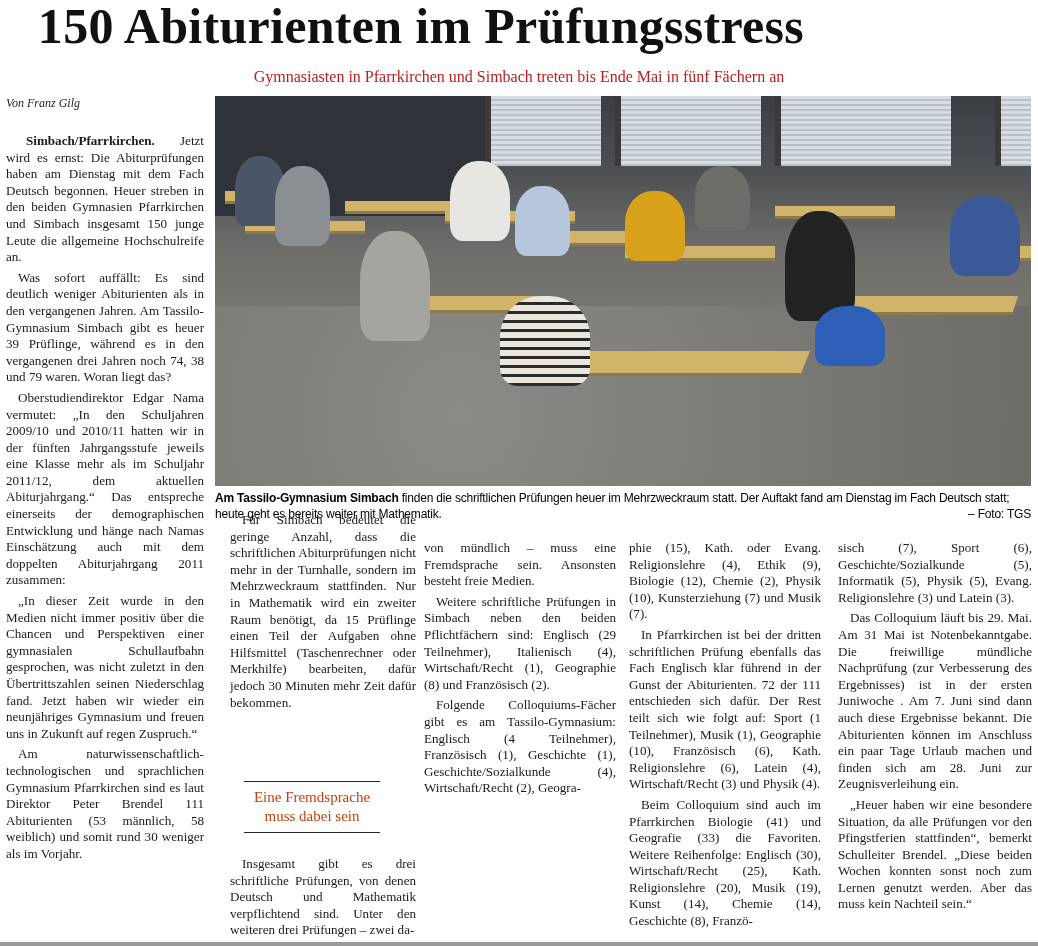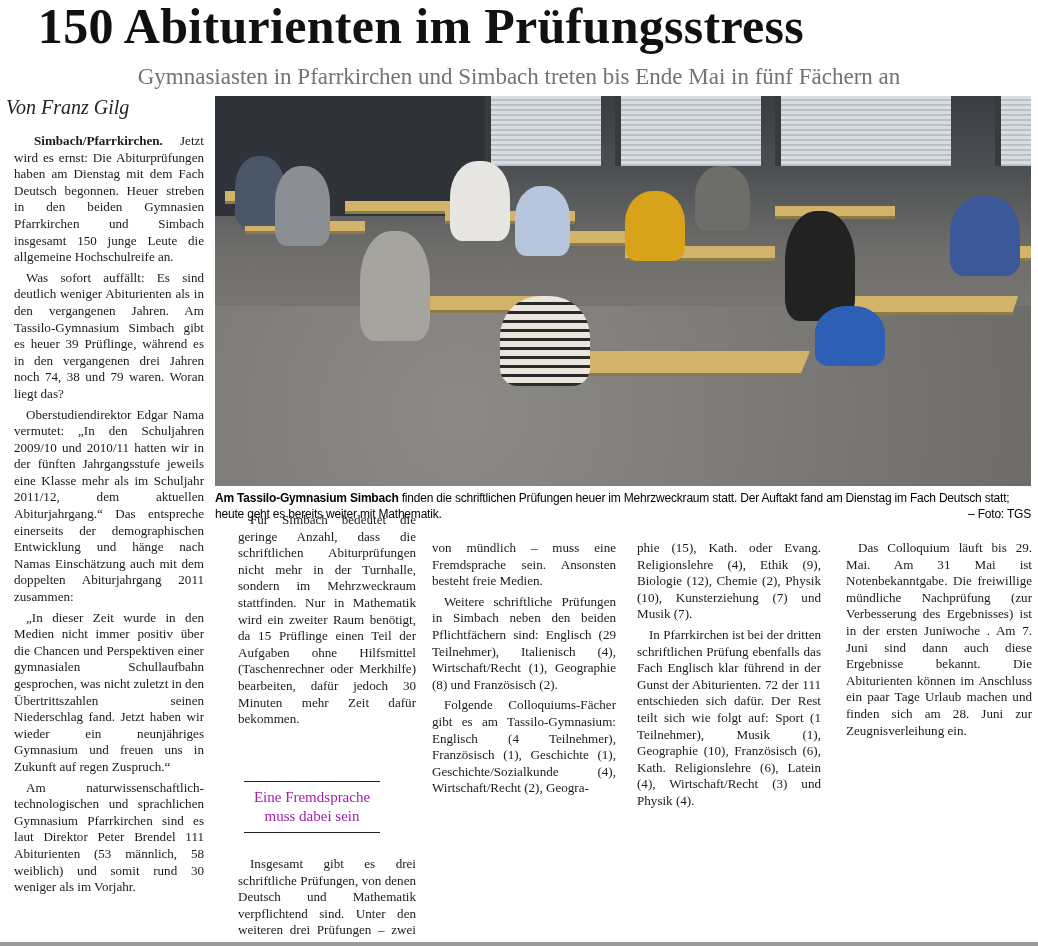--- a/index.html
+++ b/index.html
@@ -6,33 +6,33 @@
   body { width: 1038px; height: 946px; position: relative; overflow: hidden; color: #1a1a1a; }
   .page { position: absolute; left: 0; top: 0; width: 1038px; height: 946px; }
   .headline {
     position: absolute; left: 0; top: 0; width: 842px; text-align: center;
     font-family: "Liberation Serif", "DejaVu Serif", serif;
     font-size: 50px; line-height: 52px; letter-spacing: 0.3px; color: #111;
   }
   .subhead {
     position: absolute; left: 0; top: 65px; width: 1038px; text-align: center;
     font-family: "Liberation Serif", "DejaVu Serif", serif;
-    font-size: 23px; line-height: 24px; color: #737373;
+    font-size: 16px; line-height: 24px; color: #b91c1c;
   }
   .byline {
     position: absolute; left: 6px; top: 96px;
-    font-family: "Liberation Serif", serif; font-style: italic; font-size: 20px; color: #222;
+    font-family: "Liberation Serif", serif; font-style: italic; font-size: 12px; color: #222;
   }
   .col {
     position: absolute;
     font-family: "Liberation Serif", "DejaVu Serif", serif;
     font-size: 13.1px; line-height: 16.6px; color: #1a1a1a;
     text-align: justify; hyphens: manual;
   }
-  .col p { margin: 0 0 4px 8px; text-indent: 12px; }
+  .col p { margin: 0 0 4px 0; text-indent: 12px; }
   .col p.first { text-indent: 20px; }
   .col p.cont { text-indent: 0; }
   .col b { font-weight: bold; }
   .col-1 { left: 6px; top: 133px; width: 198px; }
   .col-2 { left: 230px; top: 512px; width: 186px; }
   .col-3 { left: 424px; top: 540px; width: 192px; }
   .col-4 { left: 629px; top: 540px; width: 192px; }
   .col-5 { left: 838px; top: 540px; width: 194px; }
   .photo {
     position: absolute; left: 215px; top: 96px; width: 816px; height: 390px;
@@ -46,21 +46,21 @@
   .photo .person { position: absolute; border-radius: 45% 45% 20% 20%; }
   .caption {
     position: absolute; left: 215px; top: 490px; width: 816px;
     font-family: "Liberation Sans", "DejaVu Sans", sans-serif;
     font-size: 12px; line-height: 16px; color: #000000; letter-spacing: -0.2px;
   }
   .caption b { font-weight: bold; }
   .credit { position: absolute; right: 0; bottom: 0; margin-left: 12px; }
   .subhead-box {
     position: absolute; left: 244px; top: 781px; width: 136px; text-align: center;
-    font-family: "Liberation Serif", "DejaVu Serif", serif; font-size: 15px; line-height: 19px; color: #a21caf;
+    font-family: "Liberation Serif", "DejaVu Serif", serif; font-size: 15px; line-height: 19px; color: #c2410c;
   }
   .subhead-box .rule { height: 1px; background: #222; margin: 0 0 6px 0; }
   .subhead-box .rule.bottom { margin: 6px 0 0 0; }
   .bottom-rule { position: absolute; left: 0; top: 942px; width: 1038px; height: 4px; background: #9a9a9a; }
 </style>
 </head>
 <body>
 
 <div class="page">
 
@@ -128,20 +128,23 @@
 
   <div class="col col-3">
     <p class="cont">von mündlich – muss eine Fremdsprache sein. Ansonsten besteht freie Medien.</p>
     <p>Weitere schriftliche Prüfungen in Simbach neben den beiden Pflichtfächern sind: Englisch (29 Teilnehmer), Italienisch (4), Wirtschaft/Recht (1), Geographie (8) und Französisch (2).</p>
     <p>Folgende Colloquiums-Fächer gibt es am Tassilo-Gymnasium: Englisch (4 Teilnehmer), Französisch (1), Geschichte (1), Geschichte/Sozialkunde (4), Wirtschaft/Recht (2), Geogra-</p>
   </div>
 
   <div class="col col-4">
     <p class="cont">phie (15), Kath. oder Evang. Religionslehre (4), Ethik (9), Biologie (12), Chemie (2), Physik (10), Kunsterziehung (7) und Musik (7).</p>
     <p>In Pfarrkirchen ist bei der dritten schriftlichen Prüfung ebenfalls das Fach Englisch klar führend in der Gunst der Abiturienten. 72 der 111 entschieden sich dafür. Der Rest teilt sich wie folgt auf: Sport (1 Teilnehmer), Musik (1), Geographie (10), Französisch (6), Kath. Religionslehre (6), Latein (4), Wirtschaft/Recht (3) und Physik (4).</p>
+    <p>Beim Colloquium sind auch im Pfarrkirchen Biologie (41) und Geografie (33) die Favoriten. Weitere Reihenfolge: Englisch (30), Wirtschaft/Recht (25), Kath. Religionslehre (20), Musik (19), Kunst (14), Chemie (14), Geschichte (8), Franzö-</p>
   </div>
 
   <div class="col col-5">
+    <p class="cont">sisch (7), Sport (6), Geschichte/Sozialkunde (5), Informatik (5), Physik (5), Evang. Religionslehre (3) und Latein (3).</p>
     <p>Das Colloquium läuft bis 29. Mai. Am 31 Mai ist Notenbekanntgabe. Die freiwillige mündliche Nachprüfung (zur Verbesserung des Ergebnisses) ist in der ersten Juniwoche . Am 7. Juni sind dann auch diese Ergebnisse bekannt. Die Abiturienten können im Anschluss ein paar Tage Urlaub machen und finden sich am 28. Juni zur Zeugnisverleihung ein.</p>
+    <p>„Heuer haben wir eine besondere Situation, da alle Prüfungen vor den Pfingstferien stattfinden“, bemerkt Schulleiter Brendel. „Diese beiden Wochen konnten sonst noch zum Lernen genutzt werden. Aber das muss kein Nachteil sein.“</p>
   </div>
 
   <div class="bottom-rule"></div>
 </div>
 
 </body></html>

